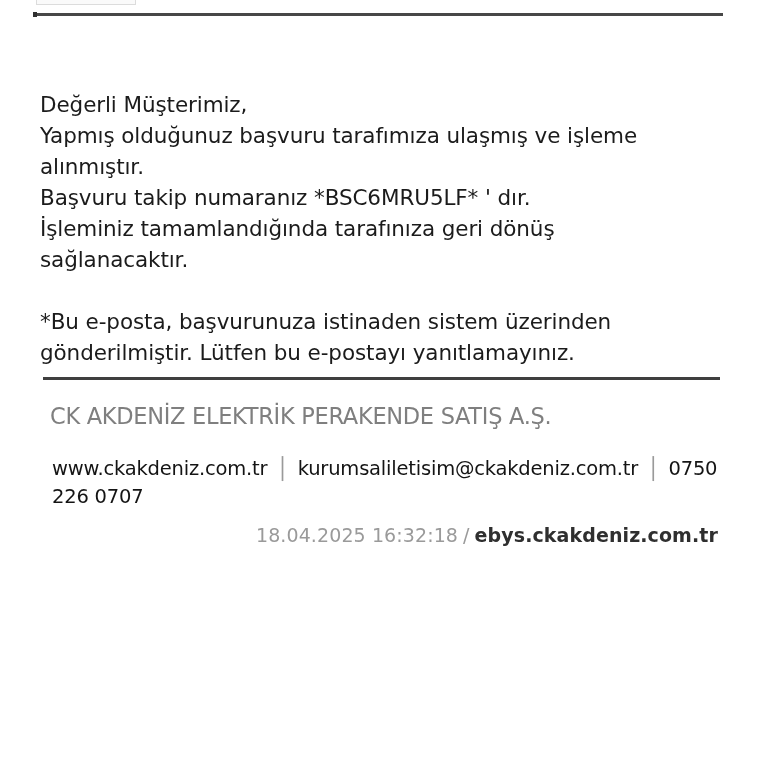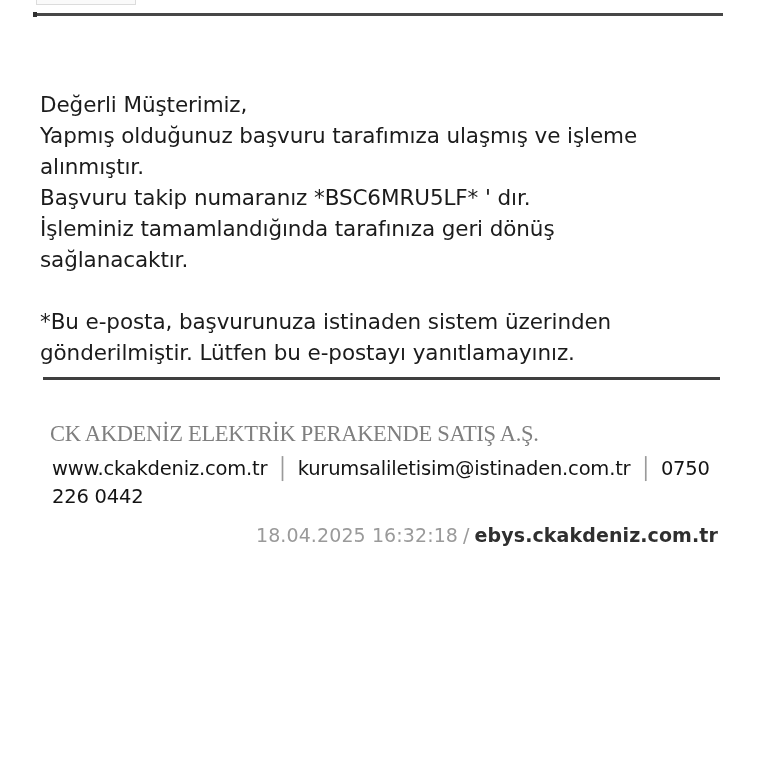--- a/index.html
+++ b/index.html
@@ -62,26 +62,25 @@
     position: absolute;
     left: 43px;
     top: 377px;
     width: 677px;
     height: 3px;
     background: #3f3f3f;
   }
   .company-name {
     position: absolute;
     left: 50px;
-    top: 421px;
+    top: 403px;
     font-size: 22.5px;
     letter-spacing: -0.3px;
     color: #7f7f7f;
     white-space: nowrap;
-    font-family: Liberation Serif, serif;
   }
   .contact {
     position: absolute;
     left: 52px;
     top: 455px;
     font-size: 19.5px;
     line-height: 27px;
     letter-spacing: -0.2px;
     color: #141414;
     white-space: nowrap;
@@ -123,24 +122,24 @@
 
 *Bu e-posta, başvurunuza istinaden sistem üzerinden
 gönderilmiştir. Lütfen bu e-postayı yanıtlamayınız.</div>
 
   <div class="signature-divider"></div>
 
   <div class="company-name">CK AKDENİZ ELEKTRİK PERAKENDE SATIŞ A.Ş.</div>
 
   <div class="contact">
     <div>
-      <span>www.ckakdeniz.com.tr</span><span class="sep">│</span><span>kurumsaliletisim@istinaden.com.tr</span><span class="sep">│</span><span>0750</span>
+      <span>www.ckakdeniz.com.tr</span><span class="sep">│</span><span>kurumsaliletisim@ckakdeniz.com.tr</span><span class="sep">│</span><span>0750</span>
     </div>
     <div>
-      <span>226 0442</span>
+      <span>226 0707</span>
     </div>
   </div>
 
   <div class="stamp">
     <span class="timestamp">18.04.2025 16:32:18</span><span class="slash">/</span><span class="domain">ebys.ckakdeniz.com.tr</span>
   </div>
 
 </div>
 
 </body></html>

